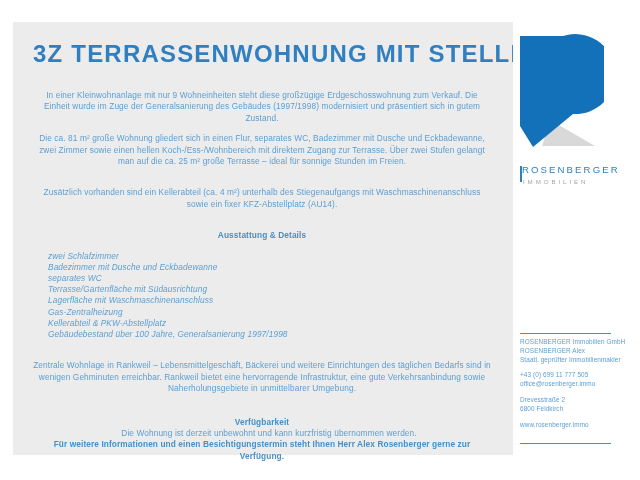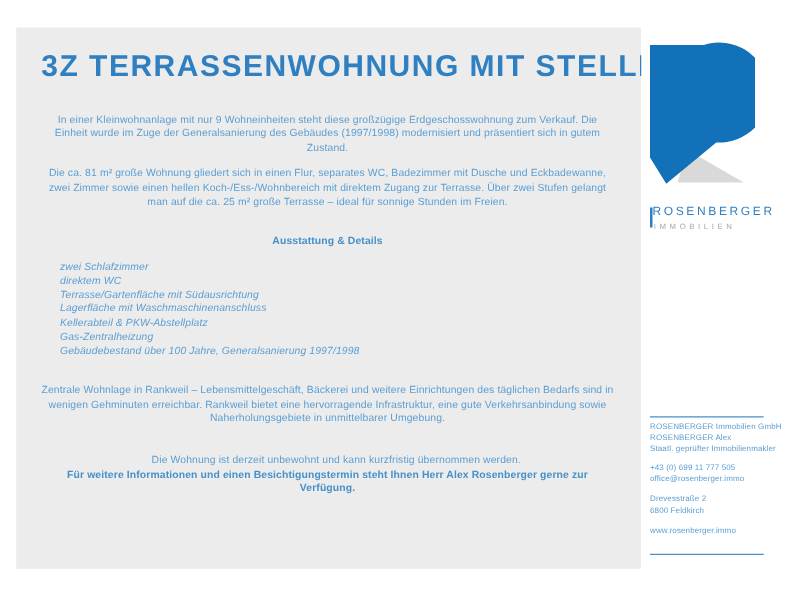--- a/index.html
+++ b/index.html
@@ -42,37 +42,40 @@
   .contact a{color:#5b9ed3;text-decoration:none;}
 </style>
 </head>
 <body>
 
 <div class="panel">
   <h1 class="title">3Z TERRASSENWOHNUNG MIT STELLPLATZ</h1>
 
   <p class="body-text">In einer Kleinwohnanlage mit nur 9 Wohneinheiten steht diese großzügige Erdgeschosswohnung zum Verkauf. Die Einheit wurde im Zuge der Generalsanierung des Gebäudes (1997/1998) modernisiert und präsentiert sich in gutem Zustand.</p>
   <p class="body-text gap-after">Die ca. 81 m² große Wohnung gliedert sich in einen Flur, separates WC, Badezimmer mit Dusche und Eckbadewanne, zwei Zimmer sowie einen hellen Koch-/Ess-/Wohnbereich mit direktem Zugang zur Terrasse. Über zwei Stufen gelangt man auf die ca. 25 m² große Terrasse – ideal für sonnige Stunden im Freien.</p>
+  <p class="body-text gap-after">Zusätzlich vorhanden sind ein Kellerabteil (ca. 4 m²) unterhalb des Stiegenaufgangs mit Waschmaschinenanschluss sowie ein fixer KFZ-Abstellplatz (AU14).</p>
 
   <div class="features">
     <p class="body-text bold-blue features-heading">Ausstattung &amp; Details</p>
     <ul class="features-list">
       <li>zwei Schlafzimmer</li>
-      <li>direktem WC</li>
+      <li>Badezimmer mit Dusche und Eckbadewanne</li>
+      <li>separates WC</li>
       <li>Terrasse/Gartenfläche mit Südausrichtung</li>
       <li>Lagerfläche mit Waschmaschinenanschluss</li>
+      <li>Gas-Zentralheizung</li>
       <li>Kellerabteil &amp; PKW-Abstellplatz</li>
-      <li>Gas-Zentralheizung</li>
       <li>Gebäudebestand über 100 Jahre, Generalsanierung 1997/1998</li>
     </ul>
   </div>
 
   <p class="body-text gap-before">Zentrale Wohnlage in Rankweil – Lebensmittelgeschäft, Bäckerei und weitere Einrichtungen des täglichen Bedarfs sind in wenigen Gehminuten erreichbar. Rankweil bietet eine hervorragende Infrastruktur, eine gute Verkehrsanbindung sowie Naherholungsgebiete in unmittelbarer Umgebung.</p>
 
   <div class="availability">
+    <p class="body-text bold-blue" style="margin:0;">Verfügbarkeit</p>
     <p class="body-text" style="margin:0;padding-left:14px;">Die Wohnung ist derzeit unbewohnt und kann kurzfristig übernommen werden.</p>
   </div>
 
   <p class="body-text bold-blue cta">Für weitere Informationen und einen Besichtigungstermin steht Ihnen Herr Alex Rosenberger gerne zur Verfügung.</p>
 </div>
 
 <div class="sidebar">
 
   <div class="logo-wrap">
     <svg width="84" height="124" viewBox="0 0 84 112" xmlns="http://www.w3.org/2000/svg" aria-hidden="true">

